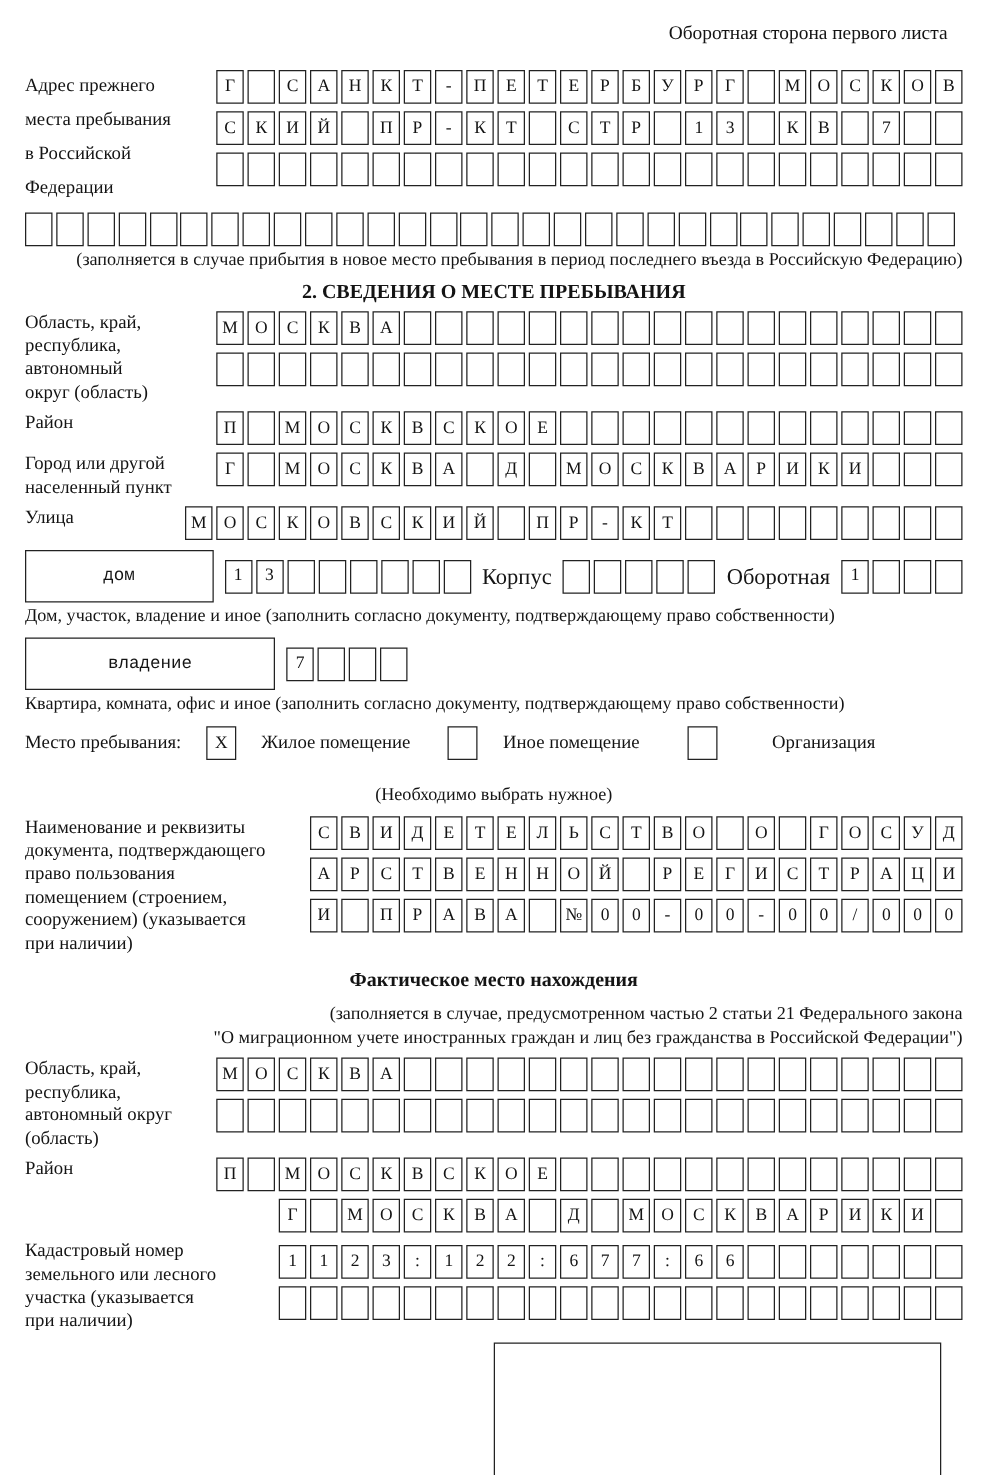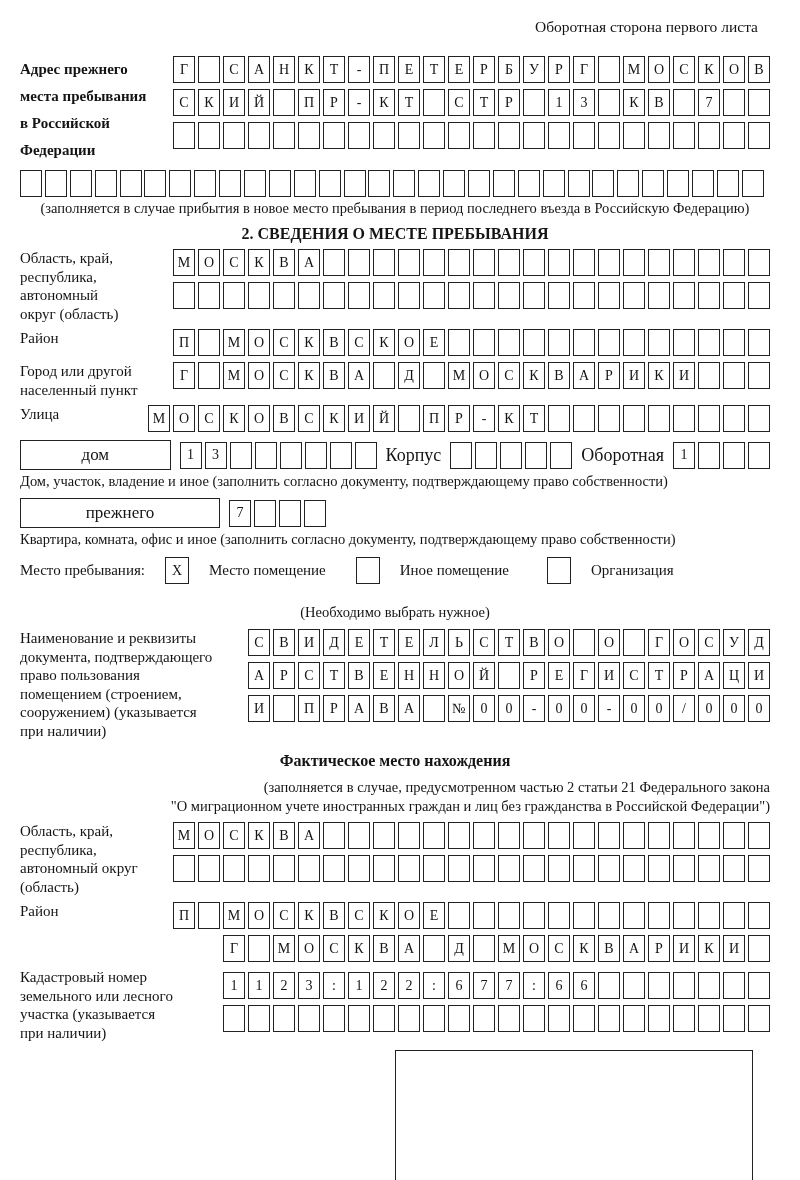--- a/index.html
+++ b/index.html
@@ -24,29 +24,30 @@
   }
   .rows { display:flex; flex-direction:column; gap:6px; }
   .right { margin-left:auto; }
   .cells-full { width:744px; justify-content:space-between; gap:0; margin-top:6px; }
 
   .field { display:flex; align-items:flex-start; margin-top:6px; }
   .lbl { font-size:15px; line-height:18.5px; }
   .ln { white-space:nowrap; }
 
   .note { font-size:14.5px; margin-top:3px; }
-  .center { text-align:center; }
+  .center { text-align:right; }
 
   .sec-title { text-align:center; font-weight:bold; font-size:16px; margin-top:8px; }
 
   .house-row, .apt-row { display:flex; align-items:center; gap:9px; margin-top:8px; }
   .widebox {
-    height:30px; border:1.7px solid #222;
+    height:42px; border:1.7px solid #222;
     display:flex; align-items:center; justify-content:center;
-    font-size:17px;
+    font-size:14px;
+    font-family:Liberation Mono, monospace;
   }
   .widebox.dom { width:178px; }
   .widebox.kvartira { width:200px; }
   .inline-lbl { font-size:18px; white-space:nowrap; }
 
   .stay-row { display:flex; align-items:center; gap:20px; margin-top:9px; }
   .chk {
     flex:none; width:24px; height:27px; border:1.7px solid #222;
     display:flex; align-items:center; justify-content:center; font-size:14px;
   }
@@ -62,21 +63,21 @@
   }
 </style>
 </head>
 <body>
 
 <div class="page">
 
   <div class="top-note">Оборотная сторона первого листа</div>
 
   <div class="field" style="margin-top:20px;">
-    <div class="lbl" style="line-height:27px;font-weight:bold;">
+    <div class="lbl" style="line-height:27px;">
         <div class="ln">Адрес прежнего</div>
         <div class="ln">места пребывания</div>
         <div class="ln">в Российской</div>
         <div class="ln">Федерации</div>
       </div>
     <div class="rows right">
       <div class="cells">
           <span class="cell">Г</span>
           <span class="cell"></span>
           <span class="cell">С</span>
@@ -373,38 +374,38 @@
     <div class="cells">
         <span class="cell">1</span>
         <span class="cell"></span>
         <span class="cell"></span>
         <span class="cell"></span>
       </div>
   </div>
   <div class="note">Дом, участок, владение и иное (заполнить согласно документу, подтверждающему право собственности)</div>
 
   <div class="apt-row">
-    <div class="widebox kvartira">прежнего</div>
+    <div class="widebox kvartira">владение</div>
     <div class="cells">
         <span class="cell">7</span>
         <span class="cell"></span>
         <span class="cell"></span>
         <span class="cell"></span>
       </div>
   </div>
   <div class="note">Квартира, комната, офис и иное (заполнить согласно документу, подтверждающему право собственности)</div>
 
   <div class="stay-row">
     <span>Место пребывания:</span>
     <span class="chk">X</span>
-    <span>Место помещение</span>
+    <span>Жилое помещение</span>
     <span class="chk" style="margin-left:10px;"></span>
     <span>Иное помещение</span>
     <span class="chk" style="margin-left:18px;"></span>
-    <span style="margin-left:0;">Организация</span>
+    <span style="margin-left:24px;">Организация</span>
   </div>
   <div class="stay-note">(Необходимо выбрать нужное)</div>
 
   <div class="field" style="margin-top:8px;">
     <div class="lbl">
         <div class="ln">Наименование и реквизиты</div>
         <div class="ln">документа, подтверждающего</div>
         <div class="ln">право пользования</div>
         <div class="ln">помещением (строением,</div>
         <div class="ln">сооружением) (указывается</div>

